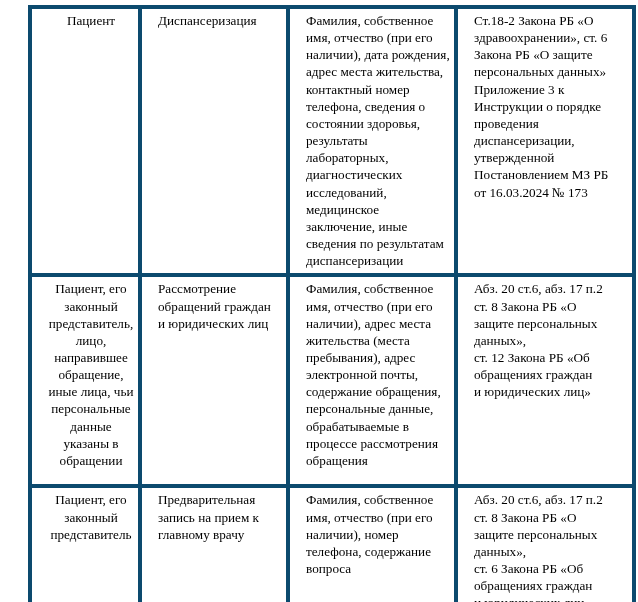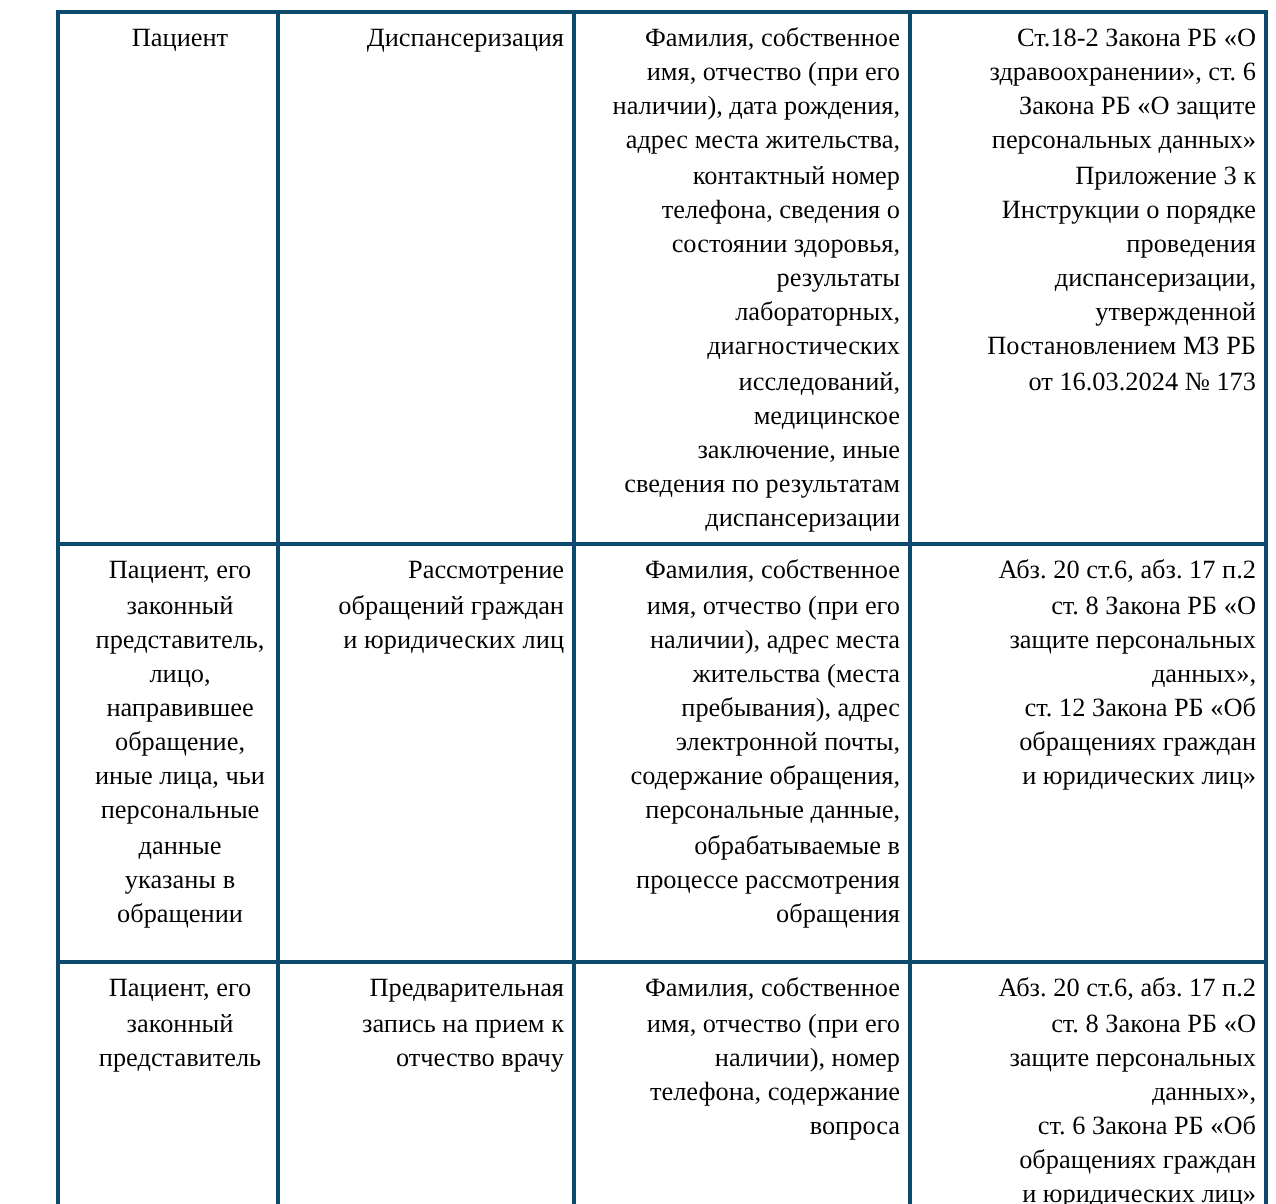--- a/index.html
+++ b/index.html
@@ -20,36 +20,36 @@
     height: 602px;
     box-sizing: border-box;
     padding: 5px 6px 0 28px;
   }
   table.doc-table {
     border-collapse: collapse;
     width: 604px;
     table-layout: fixed;
   }
   table.doc-table td {
-    border: 2px solid #0c4a6e;
+    border: 4px solid #0c4a6e;
     vertical-align: top;
     text-align: center;
     padding: 3px 4px 4px 16px;
     font-size: 13.2px;
     line-height: 1.30;
   }
   col.c1 { width: 110px; }
   col.c2 { width: 148px; }
   col.c3 { width: 168px; }
   col.c4 { width: 178px; }
 
   td .cell-text {
     display: block;
     white-space: pre-line;
-    text-align: right;
+    text-align: left;
   }
   td.left-first .cell-text {
     text-align: center;
   }
   .row-1 td { height: 255px; }
   .row-2 td { height: 200px; }
   .row-3 td { height: 128px; }
 </style>
 </head>
 <body>
@@ -145,21 +145,21 @@
       </tr>
       <tr class="row-3">
         <td class="left-first">
             <span class="cell-text">Пациент, его
 законный
 представитель</span>
           </td>
         <td>
             <span class="cell-text">Предварительная
 запись на прием к
-отчество врачу</span>
+главному врачу</span>
           </td>
         <td>
             <span class="cell-text">Фамилия, собственное
 имя, отчество (при его
 наличии), номер
 телефона, содержание
 вопроса</span>
           </td>
         <td>
             <span class="cell-text">Абз. 20 ст.6, абз. 17 п.2

